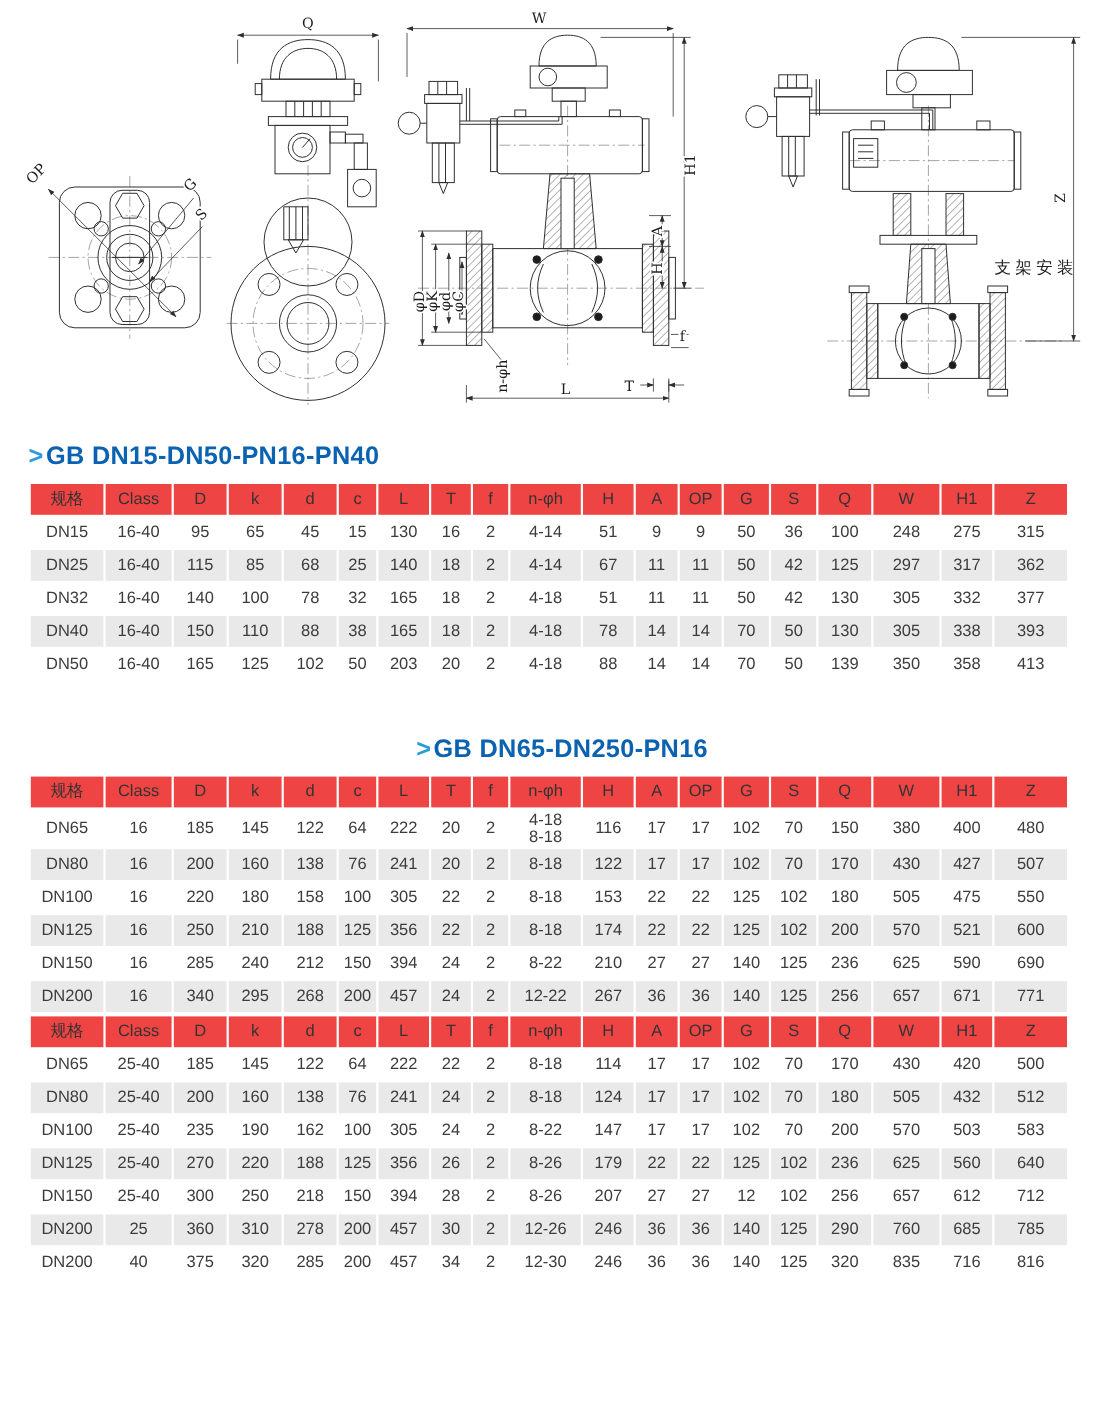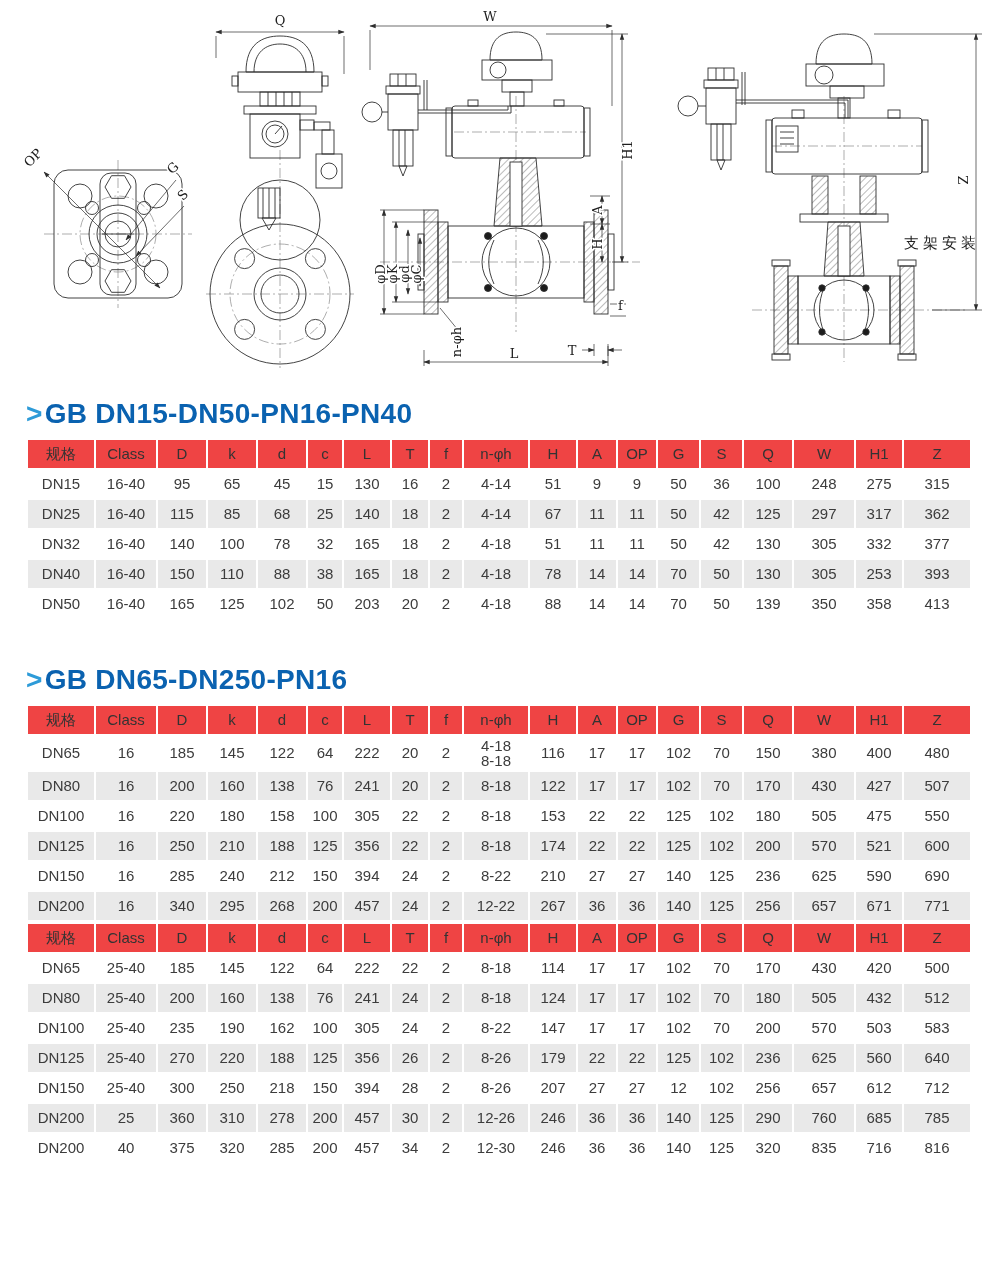--- a/index.html
+++ b/index.html
@@ -6,25 +6,25 @@
   .page{position:relative;width:1000px;height:1280px;background:#ffffff;overflow:hidden;
         font-family:"Liberation Sans","DejaVu Sans",sans-serif;color:#3c3c3c;}
   
   .drawings{height:380px;display:flex;justify-content:space-between;align-items:flex-start;
             padding:10px 10px 0 16px;box-sizing:border-box;}
   .drawings svg{display:block;}
   .lbl{font-family:"DejaVu Serif","Liberation Serif",serif;font-size:13px;fill:#1d1d1d;
        stroke:#ffffff;stroke-width:3px;paint-order:stroke;}
   .lbl-cn{font-family:"DejaVu Sans","Liberation Sans",sans-serif;font-size:15px;fill:#222;letter-spacing:4px;}
   
-  h2.sec{margin:0 4px 10px 26px;font-size:28px;line-height:28px;font-weight:bold;
+  h2.sec{margin:0 4px 10px 26px;font-size:23px;line-height:28px;font-weight:bold;
          color:#0a62b0;letter-spacing:.3px;}
   h2.sec .caret{color:#2d9bd8;margin-right:2px;font-weight:bold;}
   h2.first{margin-top:20px;}
-  h2.mid{margin-top:46px;}
+  h2.mid{margin-top:46px;text-align:center;}
   h2.last{margin-top:18px;}
   
   table.spec{margin-left:26px;border-collapse:separate;border-spacing:2px;table-layout:fixed;
              width:946px;}
   table.spec th{background:#ef4444;font-weight:normal;color:#333;}
   table.spec th,table.spec td{padding:4px 2px;line-height:20px;font-size:15px;text-align:center;
              overflow:hidden;white-space:nowrap;}
   table.spec tbody tr:nth-child(even) td{background:#e9e9e9;}
   table.spec tbody tr:nth-child(odd) td{background:#ffffff;}
   table.spec td.multi{white-space:pre-line;line-height:15px;padding:2px;}
@@ -412,21 +412,21 @@
           <td>18</td>
           <td>2</td>
           <td>4-18</td>
           <td>78</td>
           <td>14</td>
           <td>14</td>
           <td>70</td>
           <td>50</td>
           <td>130</td>
           <td>305</td>
-          <td>253</td>
+          <td>338</td>
           <td>393</td>
         </tr>
         <tr>
           <td>DN50</td>
           <td>16-40</td>
           <td>165</td>
           <td>125</td>
           <td>102</td>
           <td>50</td>
           <td>203</td>

